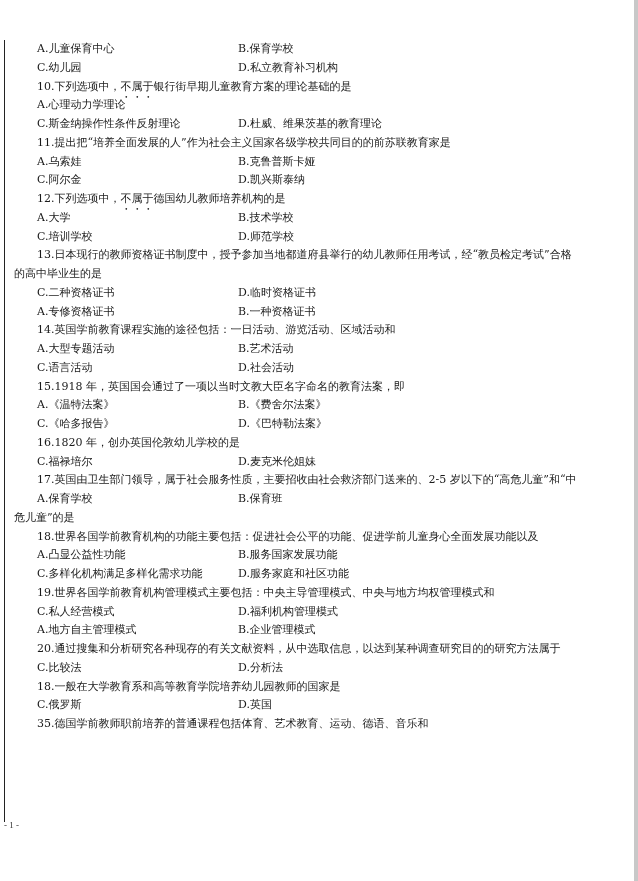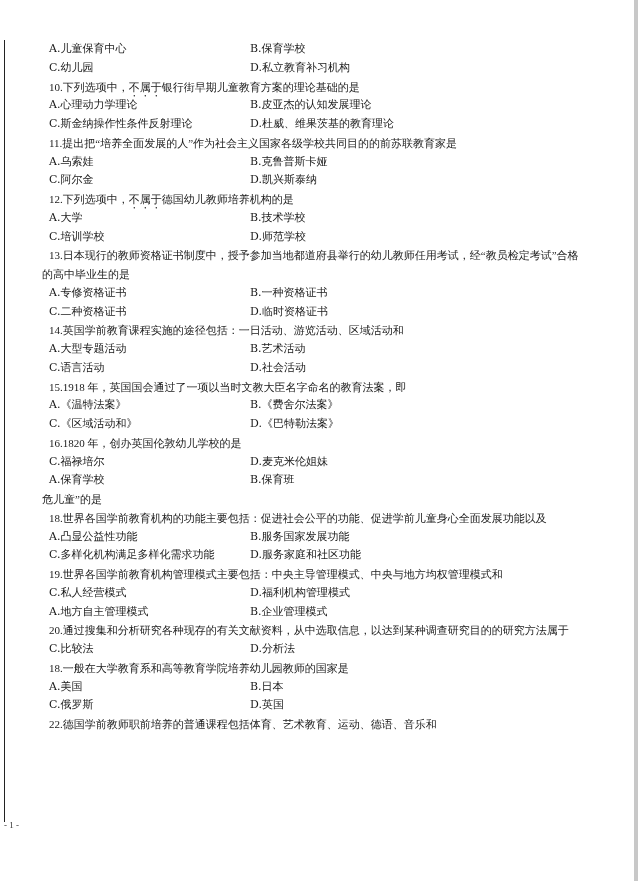--- a/index.html
+++ b/index.html
@@ -13,27 +13,27 @@
       background: #ffffff;
     }
     .left-rule {
       position: absolute; left: 4px; top: 40px; width: 1px; height: 782px;
       background: #222;
     }
     .right-edge {
       position: absolute; right: 0; top: 0; width: 4px; height: 881px;
       background: #c8c8c8;
     }
-    .content { position: absolute; left: 12px; top: 40px; width: 600px; }
+    .content { position: absolute; left: 0; top: 40px; width: 600px; }
     .line {
       position: relative; height: 18.75px; line-height: 18.75px;
       font-size: 11px; white-space: nowrap;
     }
-    .q { padding-left: 37px; font-family: Liberation Serif, serif; }
-    .q.cont { padding-left: 30px; }
+    .q { padding-left: 37px; }
+    .q.cont { padding-left: 14px; }
     .opt-row { position: relative; }
     .opt-a { position: absolute; left: 37px; top: 0; }
     .opt-b { position: absolute; left: 238px; top: 0; }
     .dot { text-emphasis: dot; -webkit-text-emphasis: dot; text-emphasis-position: under; -webkit-text-emphasis-position: under; }
     .footer {
       position: absolute; left: 4px; top: 820px; font-size: 9px;
       font-family: "Liberation Serif", serif; color: #333;
     }
   </style>
 </head>
@@ -46,21 +46,20 @@
         <span class="opt-a">A.儿童保育中心</span>
         <span class="opt-b">B.保育学校</span>
       </div>
       <div class="line opt-row">
         <span class="opt-a">C.幼儿园</span>
         <span class="opt-b">D.私立教育补习机构</span>
       </div>
       <div class="line q"><span>10.下列选项中，</span><span class="dot">不属于</span><span>银行街早期儿童教育方案的理论基础的是</span></div>
       <div class="line opt-row">
         <span class="opt-a">A.心理动力学理论</span>
-        <span class="opt-b">B.皮亚杰的认知发展理论</span>
       </div>
       <div class="line opt-row">
         <span class="opt-a">C.斯金纳操作性条件反射理论</span>
         <span class="opt-b">D.杜威、维果茨基的教育理论</span>
       </div>
       <div class="line q">11.提出把“培养全面发展的人”作为社会主义国家各级学校共同目的的前苏联教育家是</div>
       <div class="line opt-row">
         <span class="opt-a">A.乌索娃</span>
         <span class="opt-b">B.克鲁普斯卡娅</span>
       </div>
@@ -73,50 +72,51 @@
         <span class="opt-a">A.大学</span>
         <span class="opt-b">B.技术学校</span>
       </div>
       <div class="line opt-row">
         <span class="opt-a">C.培训学校</span>
         <span class="opt-b">D.师范学校</span>
       </div>
       <div class="line q">13.日本现行的教师资格证书制度中，授予参加当地都道府县举行的幼儿教师任用考试，经“教员检定考试”合格</div>
       <div class="line q cont">的高中毕业生的是</div>
       <div class="line opt-row">
+        <span class="opt-a">C.二种资格证书</span>
+        <span class="opt-b">D.临时资格证书</span>
+      </div>
+      <div class="line opt-row">
         <span class="opt-a">A.专修资格证书</span>
         <span class="opt-b">B.一种资格证书</span>
-      </div>
-      <div class="line opt-row">
-        <span class="opt-a">C.二种资格证书</span>
-        <span class="opt-b">D.临时资格证书</span>
       </div>
       <div class="line q">14.英国学前教育课程实施的途径包括：一日活动、游览活动、区域活动和</div>
       <div class="line opt-row">
         <span class="opt-a">A.大型专题活动</span>
         <span class="opt-b">B.艺术活动</span>
       </div>
       <div class="line opt-row">
         <span class="opt-a">C.语言活动</span>
         <span class="opt-b">D.社会活动</span>
       </div>
       <div class="line q">15.1918 年，英国国会通过了一项以当时文教大臣名字命名的教育法案，即</div>
       <div class="line opt-row">
         <span class="opt-a">A.《温特法案》</span>
         <span class="opt-b">B.《费舍尔法案》</span>
       </div>
       <div class="line opt-row">
-        <span class="opt-a">C.《区域活动和》</span>
+        <span class="opt-a">C.《哈多报告》</span>
         <span class="opt-b">D.《巴特勒法案》</span>
       </div>
       <div class="line q">16.1820 年，创办英国伦敦幼儿学校的是</div>
       <div class="line opt-row">
         <span class="opt-a">C.福禄培尔</span>
         <span class="opt-b">D.麦克米伦姐妹</span>
       </div>
+      <div class="line q">17.英国由卫生部门领导，属于社会服务性质，主要招收由社会救济部门送来的、2-5 岁以下的“高危儿童”和“中</div>
       <div class="line opt-row">
         <span class="opt-a">A.保育学校</span>
         <span class="opt-b">B.保育班</span>
       </div>
       <div class="line q cont">危儿童”的是</div>
       <div class="line q">18.世界各国学前教育机构的功能主要包括：促进社会公平的功能、促进学前儿童身心全面发展功能以及</div>
       <div class="line opt-row">
         <span class="opt-a">A.凸显公益性功能</span>
         <span class="opt-b">B.服务国家发展功能</span>
       </div>
@@ -133,24 +133,20 @@
         <span class="opt-a">A.地方自主管理模式</span>
         <span class="opt-b">B.企业管理模式</span>
       </div>
       <div class="line q">20.通过搜集和分析研究各种现存的有关文献资料，从中选取信息，以达到某种调查研究目的的研究方法属于</div>
       <div class="line opt-row">
         <span class="opt-a">C.比较法</span>
         <span class="opt-b">D.分析法</span>
       </div>
       <div class="line q">18.一般在大学教育系和高等教育学院培养幼儿园教师的国家是</div>
       <div class="line opt-row">
-        <span class="opt-a">A.美国</span>
-        <span class="opt-b">B.日本</span>
-      </div>
-      <div class="line opt-row">
         <span class="opt-a">C.俄罗斯</span>
         <span class="opt-b">D.英国</span>
       </div>
-      <div class="line q">22.德国学前教师职前培养的普通课程包括体育、艺术教育、运动、德语、音乐和</div>
+      <div class="line q">35.德国学前教师职前培养的普通课程包括体育、艺术教育、运动、德语、音乐和</div>
     </div>
   <div class="footer">- 1 -</div>
 </div>
 <div class="right-edge"></div>
 
 </body></html>

